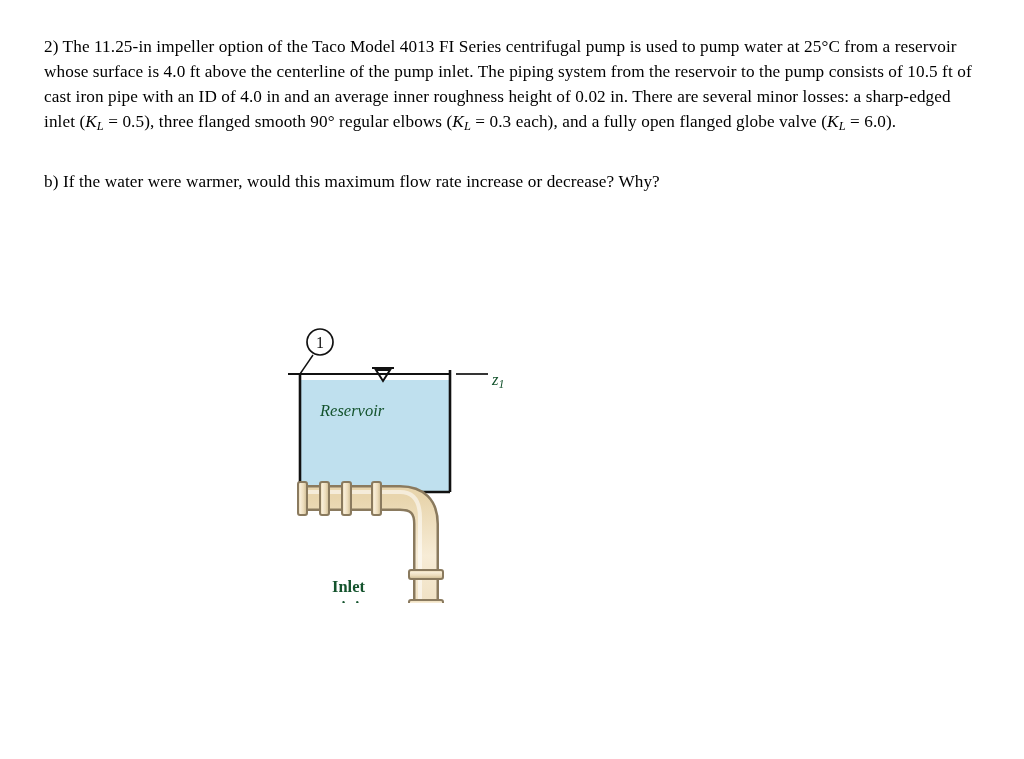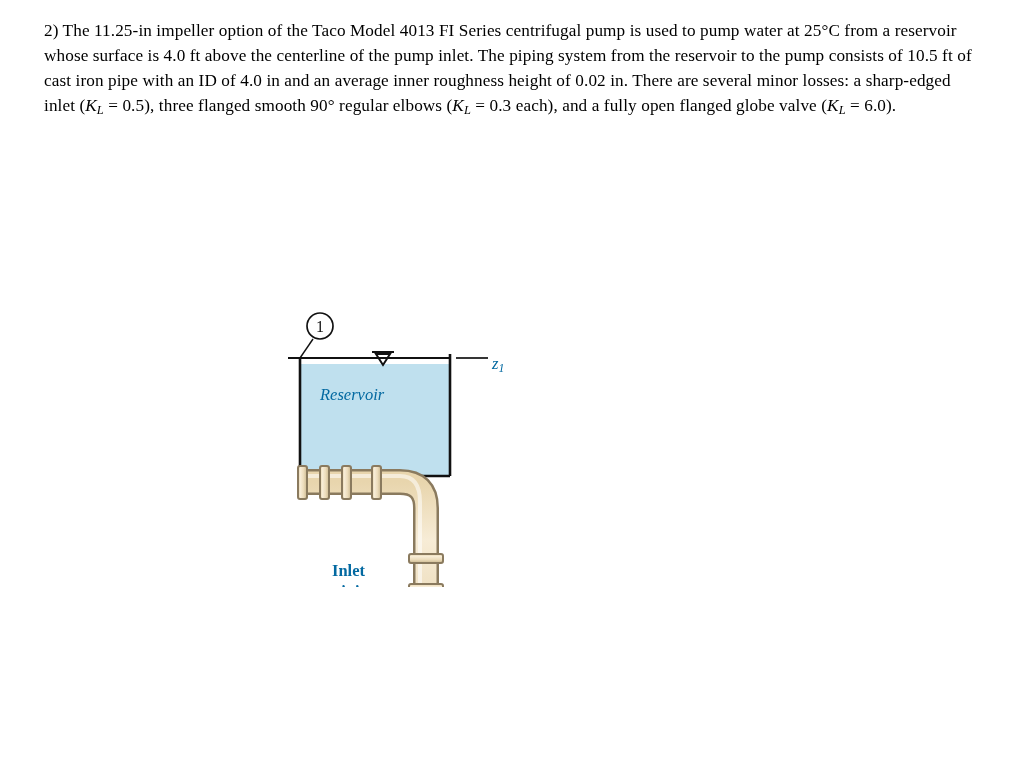--- a/index.html
+++ b/index.html
@@ -11,20 +11,21 @@
     background: #ffffff;
     font-family: "Liberation Serif", serif;
     color: #000000;
   }
   #page {
     position: relative;
     width: 1024px;
     height: 587px;
     overflow: hidden;
     background: #ffffff;
+    margin-top: 16px;
   }
   .problem-text {
     position: absolute;
     left: 44px;
     top: 18px;
     width: 942px;
     font-size: 17.2px;
     line-height: 25px;
     text-align: left;
     letter-spacing: 0.1px;
@@ -41,21 +42,21 @@
     position: absolute;
     left: 280px;
     top: 296px;
     width: 470px;
     height: 460px;
   }
   .fig-label {
     position: absolute;
     font-family: "Liberation Serif", serif;
     font-size: 16.5px;
-    color: #0369a1;
+    color: #14532d;
     white-space: pre-line;
     line-height: 21px;
   }
   #reservoir-label { left: 40px; top: 88px; font-style: italic; }
   #inlet-label { left: 52px; top: 264px; font-weight: bold; }
   #pump-label { left: 318px; top: 298px; }
   #valve-label { left: 228px; top: 398px; }
   #z1-label { left: 212px; top: 57px; font-style: normal; }
   #z2-label { left: 427px; top: 362px; font-family: Liberation Mono, monospace; }
   .zt { font-style: italic; }
@@ -68,20 +69,21 @@
   <div class="problem-text">
     <div class="para">
       2) The 11.25-in impeller option of the Taco Model 4013 FI Series centrifugal pump is used to pump water at
       25°C from a reservoir whose surface is 4.0 ft above the centerline of the pump inlet. The piping system from the
       reservoir to the pump consists of 10.5 ft of cast iron pipe with an ID of 4.0 in and an average inner roughness
       height of 0.02 in. There are several minor losses: a sharp-edged inlet (<span class="ital">K</span><span class="sub">L</span> = 0.5), three flanged smooth 90°
       regular elbows (<span class="ital">K</span><span class="sub">L</span> = 0.3 each), and a fully open flanged globe valve (<span class="ital">K</span><span class="sub">L</span> = 6.0).
     </div>
     <div class="para-gap"></div>
     <div class="para-gap"></div>
+    <div class="para">b) If the water were warmer, would this maximum flow rate increase or decrease? Why?</div>
   </div>
 
   <div class="figure">
 
     <svg width="470" height="460" viewBox="0 0 470 460">
       <defs>
         <linearGradient id="pipeGrad" x1="0" y1="0" x2="0" y2="1">
           <stop offset="0%" stop-color="#e8d5ad"></stop>
           <stop offset="28%" stop-color="#f7ecd6"></stop>
           <stop offset="62%" stop-color="#ecdcbb"></stop>

